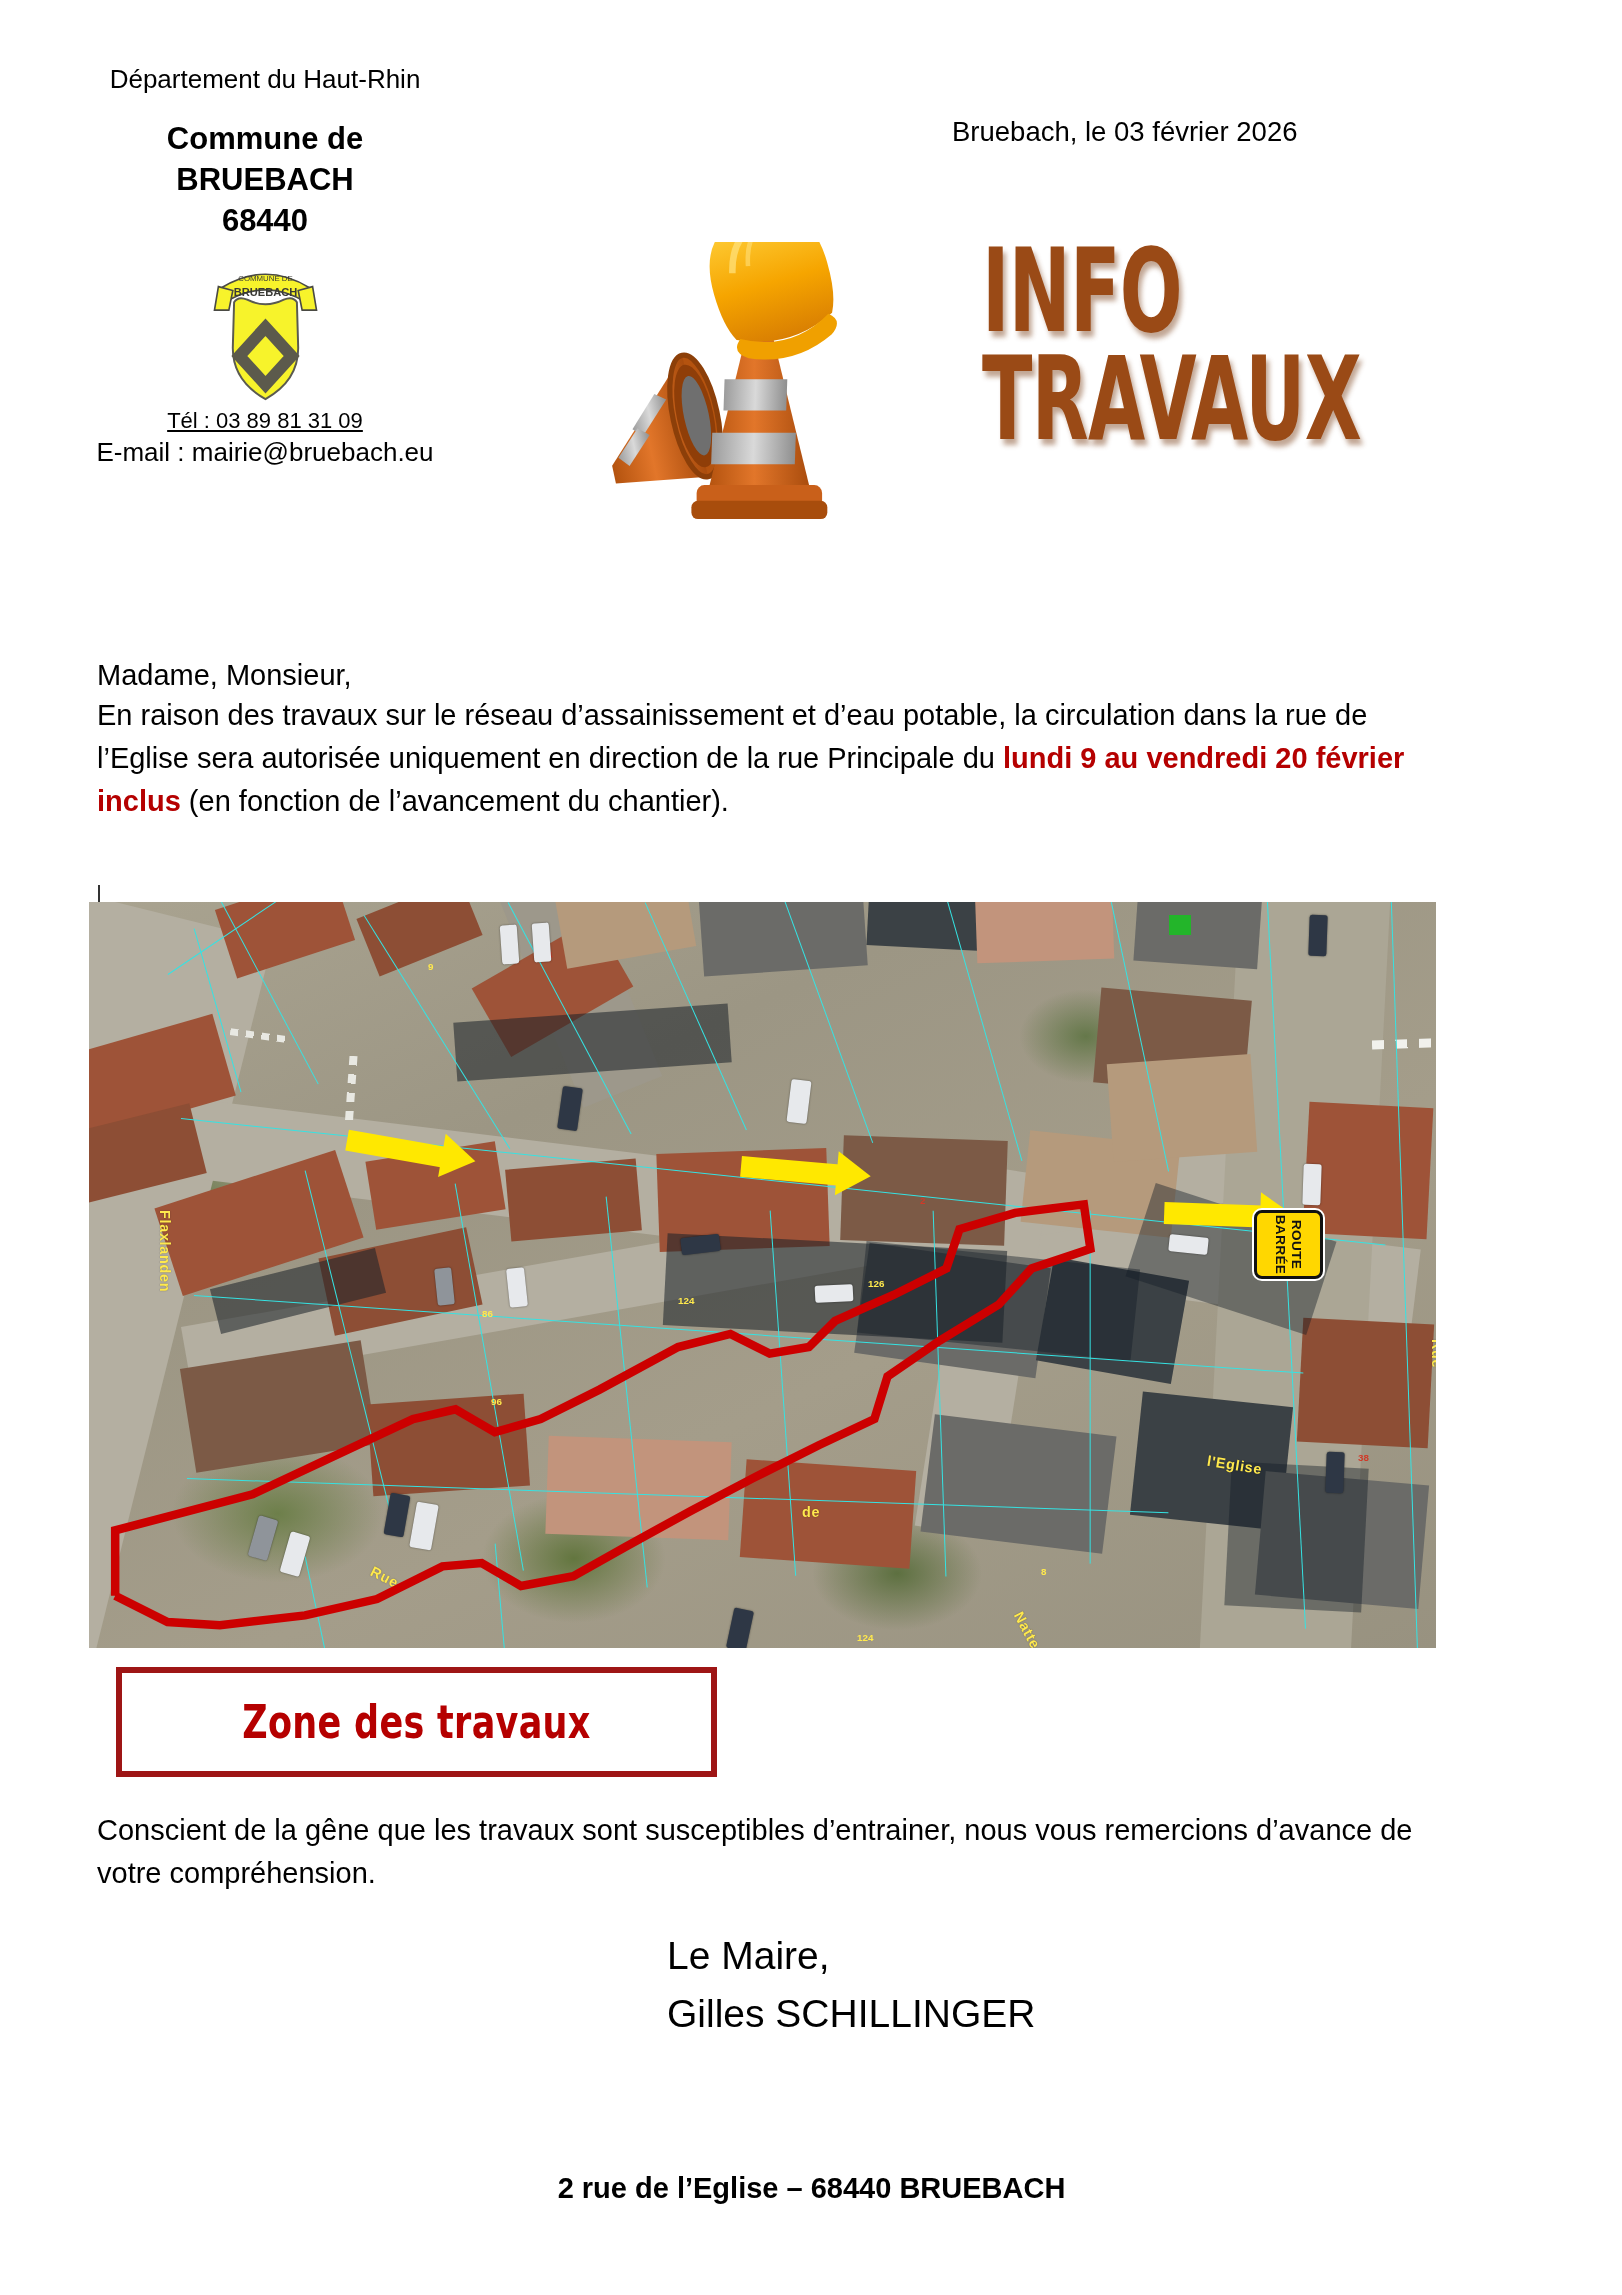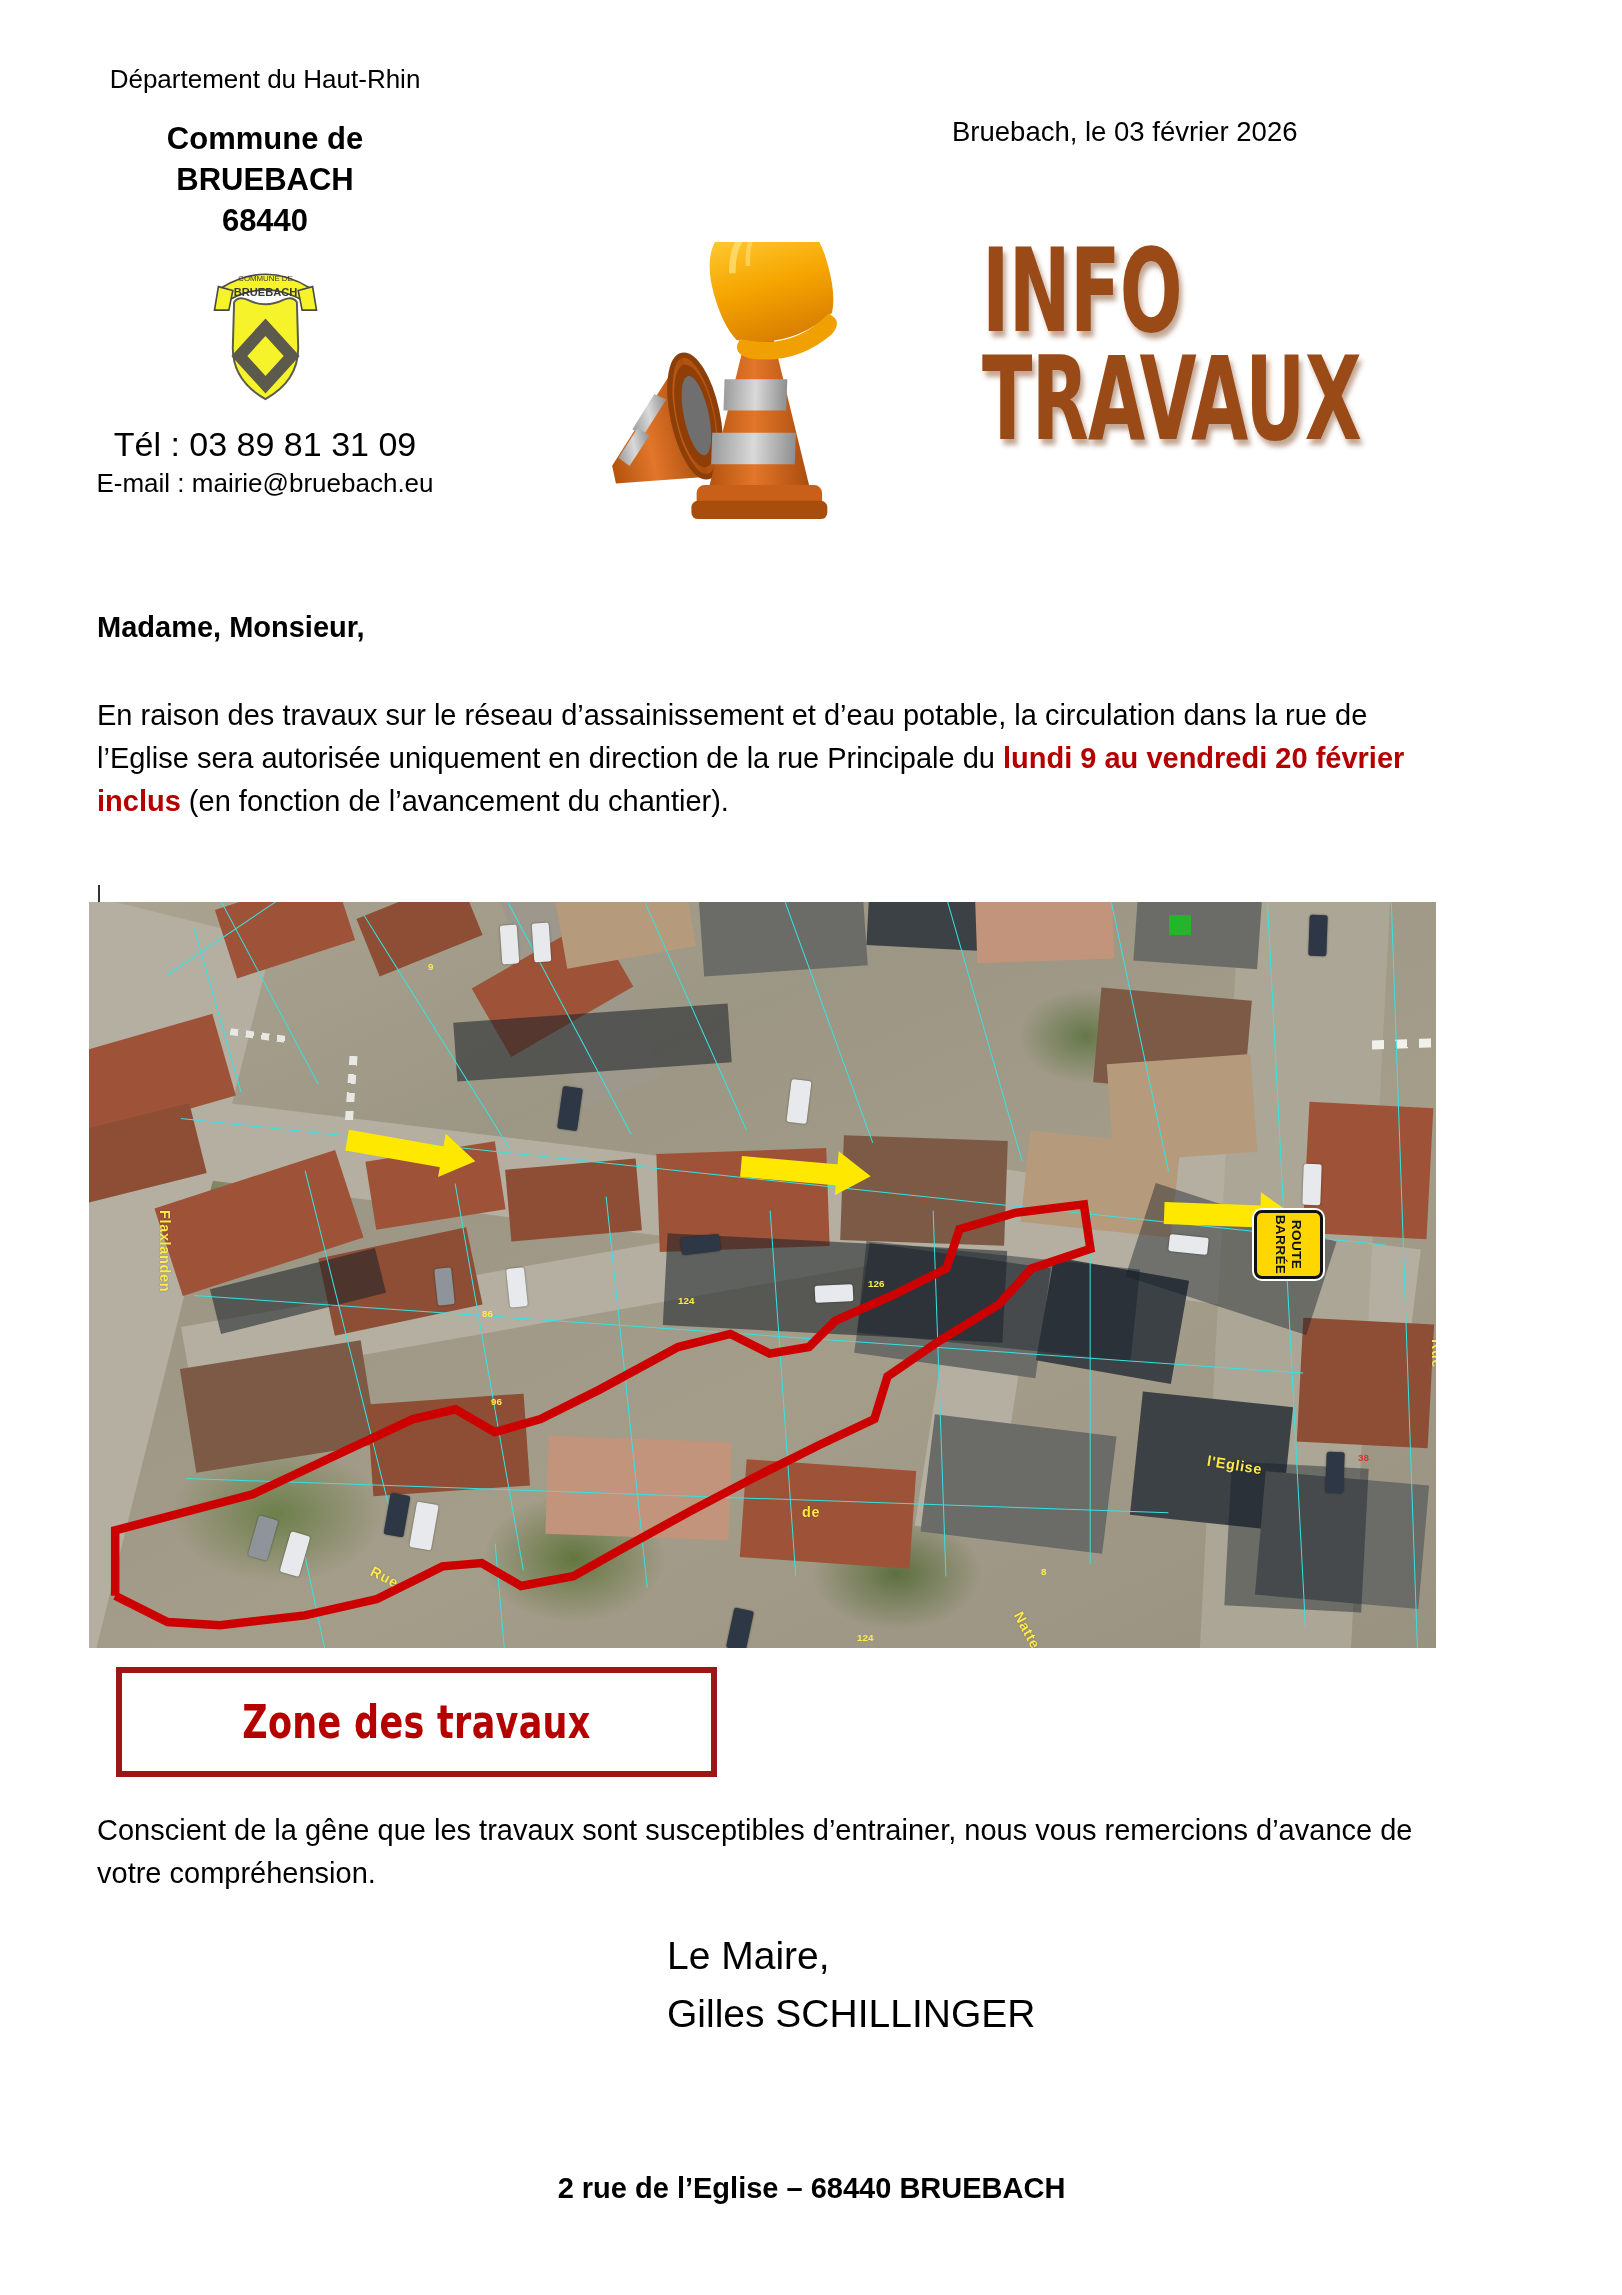--- a/index.html
+++ b/index.html
@@ -18,21 +18,21 @@
     text-align:center;
   }
   .lh-rf{font-size:26px;letter-spacing:0.3px;line-height:1.25;}
   .lh-dept{font-size:26px;line-height:1.25;margin-top:17px;}
   .lh-commune{font-size:31px;font-weight:bold;line-height:1.33;margin-top:22px;}
   .lh-name{font-size:31px;font-weight:bold;line-height:1.33;}
   .lh-cp{font-size:31px;font-weight:bold;line-height:1.33;}
 
   
   .blason{position:relative;width:131px;height:157px;margin:9.2px auto 0 auto;}
-  .lh-tel{font-size:34px;line-height:1.3;margin-top:15px;}
+  .lh-tel{font-size:22px;line-height:1.3;margin-top:0;text-decoration:underline;}
   .lh-mail{font-size:26px;line-height:1.3;}
 
   .datestamp{
     position:absolute;left:952px;top:116px;
     font-size:27.5px;white-space:nowrap;
   }
 
   
   .logo{
     position:absolute;left:576px;top:242px;width:844px;height:288px;
@@ -49,21 +49,21 @@
     transform:scaleY(1.5) scaleX(.96);
     transform-origin:left top;
   }
 
   
   .body-text{
     position:absolute;left:97px;width:1345px;
     font-size:29px;line-height:1.48;
     text-align:left;
   }
-  .p-salut{top:606px;font-weight:bold;}
+  .p-salut{top:654px;}
   .p-main{top:694px;}
   .p-park{top:831px;}
   .red-bold{color:#B50000;font-weight:bold;}
 
   .p-close{top:1809px;}
   .sig{position:absolute;left:667px;top:1927px;font-size:39px;line-height:1.48;}
 
   .footer{
     position:absolute;left:0;top:2172px;width:1623px;
     text-align:center;font-size:29px;font-weight:bold;

